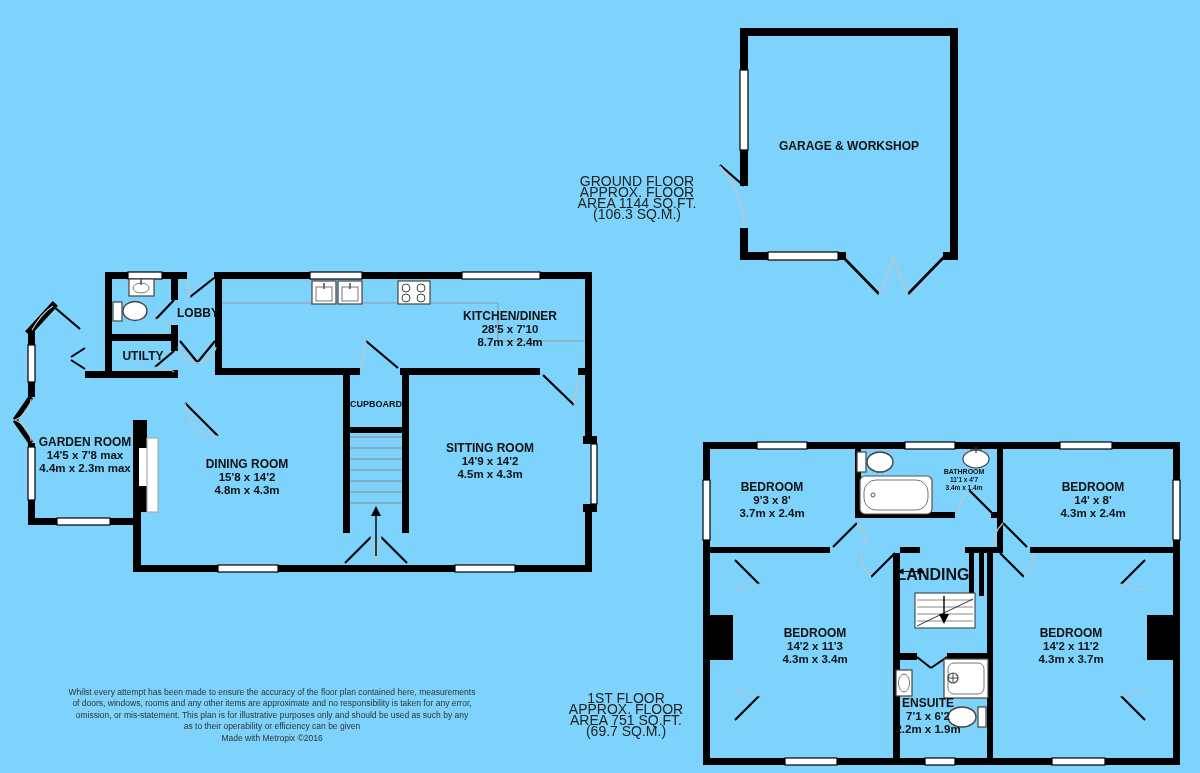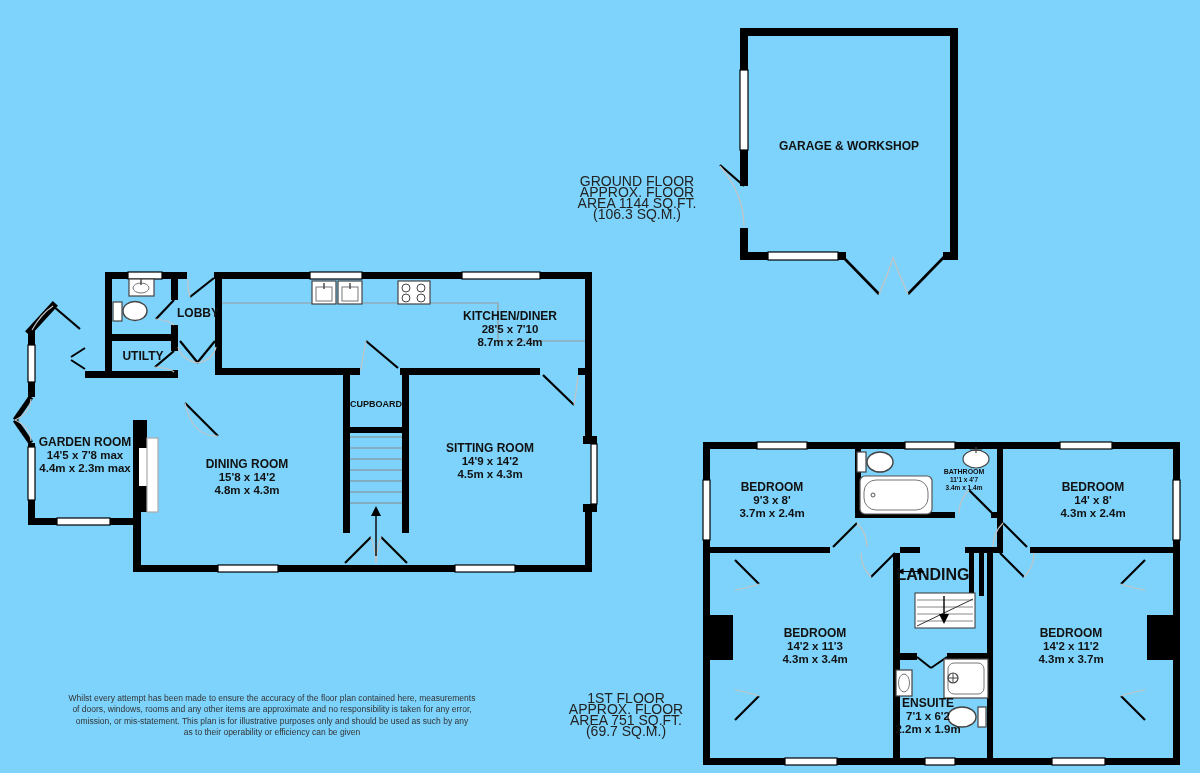--- a/index.html
+++ b/index.html
@@ -375,15 +375,16 @@
   <span>AREA 751 SQ.FT.</span>
   <span>(69.7 SQ.M.)</span>
 </div>
 
 
 <div class="lbl disclaimer" style="left:272px;top:716px;">
   <span>Whilst every attempt has been made to ensure the accuracy of the floor plan contained here, measurements</span>
   <span>of doors, windows, rooms and any other items are approximate and no responsibility is taken for any error,</span>
   <span>omission, or mis-statement. This plan is for illustrative purposes only and should be used as such by any</span>
   <span>as to their operability or efficiency can be given</span>
+  <span>Made with Metropix ©2016</span>
 </div>
 
 </div>
 
 </body></html>

